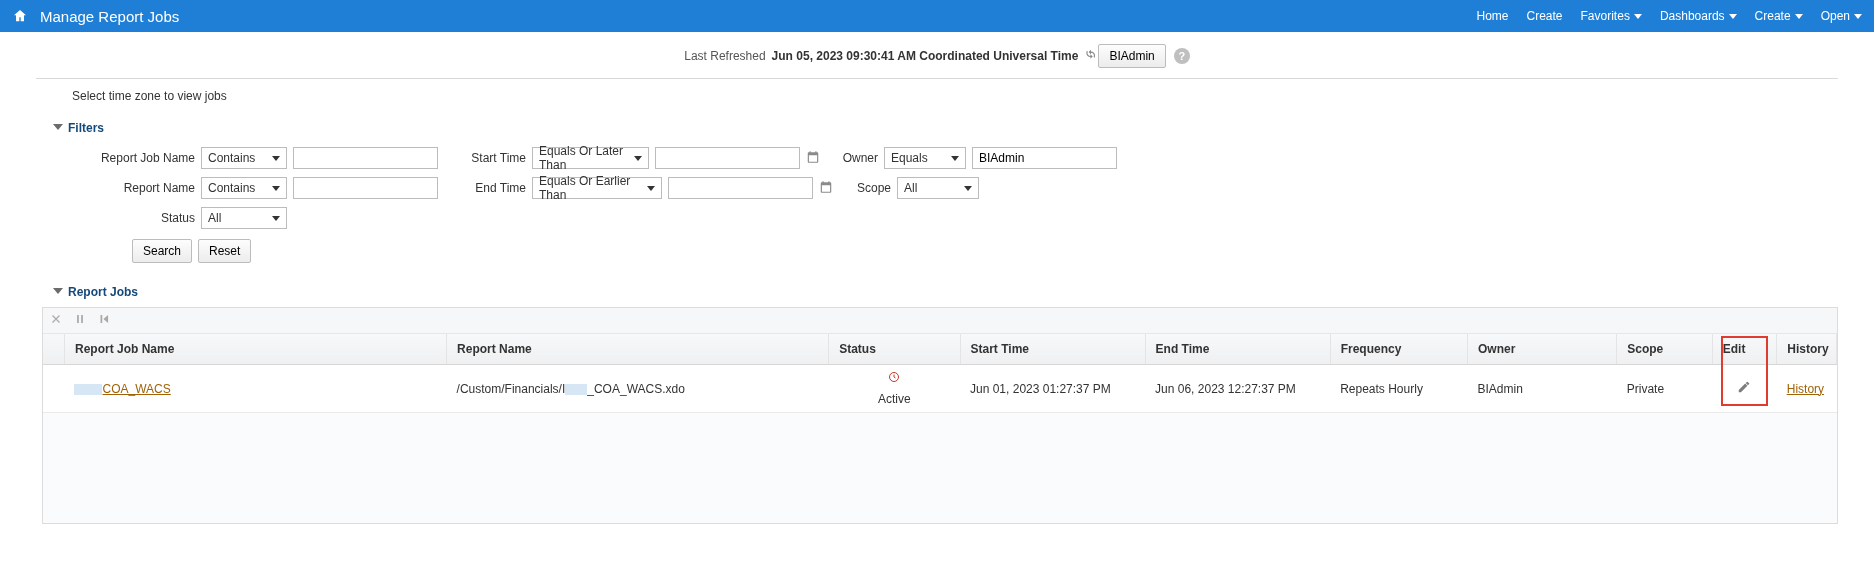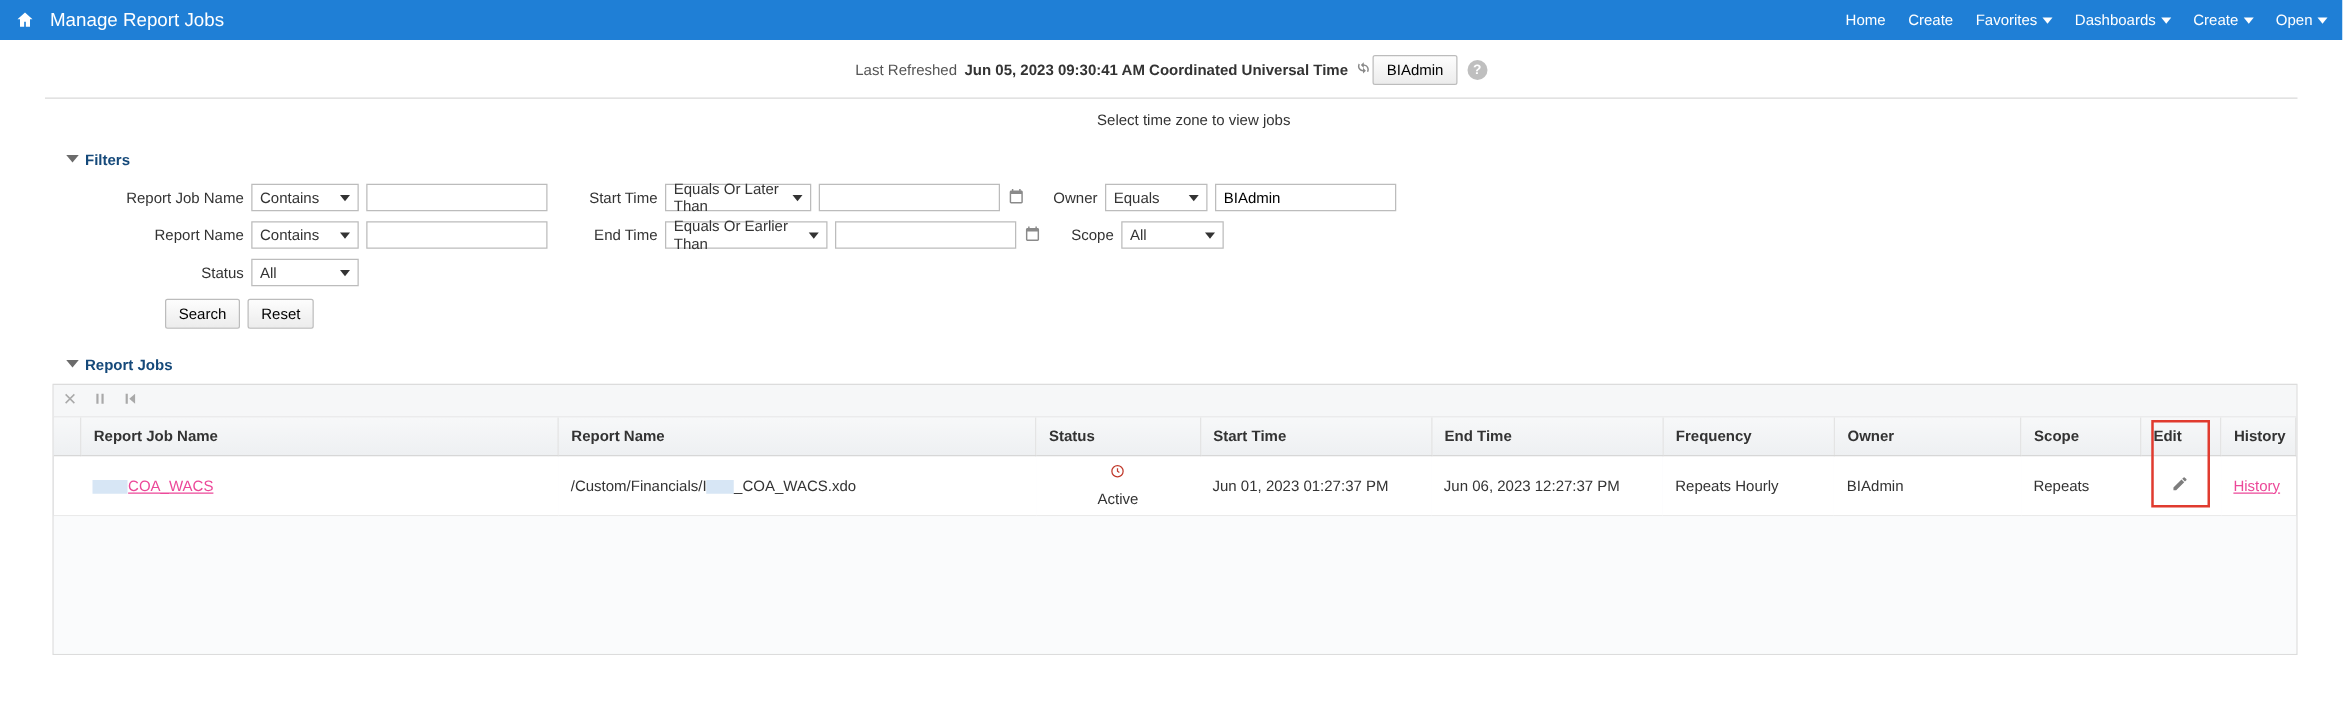--- a/index.html
+++ b/index.html
@@ -14,21 +14,21 @@
 
   .page { padding:12px 36px 20px 36px; }
   .refresh-row { display:flex; justify-content:center; align-items:center; border-bottom:1px solid #d9d9d9; padding-bottom:10px; margin-bottom:10px; }
   .refresh-left { color:#555; display:flex; align-items:center; gap:6px; }
   .refresh-left b { color:#333; font-weight:bold; }
   .refresh-icon svg { width:14px; height:14px; fill:#888; }
   .refresh-right { display:flex; align-items:center; gap:8px; }
   .btn { border:1px solid #bcbcbc; background:linear-gradient(#fdfdfd,#ececec); padding:4px 10px; cursor:pointer; font-size:12px; border-radius:2px; }
   .help-icon { width:16px; height:16px; border-radius:50%; background:#bfbfbf; color:#fff; display:flex; align-items:center; justify-content:center; font-weight:bold; font-size:11px; }
 
-  .tz-row { display:flex; align-items:center; gap:8px; margin:8px 0 18px 36px;flex-direction:column; }
+  .tz-row { display:flex; align-items:center; gap:8px; margin:8px 0 18px 36px; }
   .tz-row label { font-weight:normal; color:#333; }
   .select { border:1px solid #bcbcbc; background:#fff; padding:3px 22px 3px 6px; position:relative; min-width:60px; display:inline-flex; align-items:center; font-size:12px; height:22px; }
   .select::after { content:""; position:absolute; right:6px; top:50%; margin-top:-2px; width:0; height:0; border-left:4px solid transparent; border-right:4px solid transparent; border-top:5px solid #333; }
   .text-input { border:1px solid #bcbcbc; background:#fff; height:22px; padding:2px 6px; font-size:12px; }
 
   .section-head { display:flex; align-items:center; gap:6px; color:#15497a; font-weight:bold; cursor:pointer; margin-left:20px; }
   .tri-collapse { width:0; height:0; border-top:5px solid transparent; border-bottom:5px solid transparent; border-left:6px solid #6b6b6b; display:inline-block;}
   .tri-collapse.open { transform:rotate(90deg) translate(-1px, 1px); }
 
   .filters-grid { display:grid; grid-template-columns: 145px auto; row-gap:8px; margin:12px 0 10px 20px; align-items:center;}
@@ -39,21 +39,21 @@
 
   .btn-row { margin:6px 0 22px 96px; display:flex; gap:6px; }
 
   .jobs-panel { border:1px solid #dcdcdc; background:#fafbfc; margin-left:6px; }
   .jobs-toolbar { display:flex; align-items:center; gap:10px; padding:4px 6px; border-bottom:1px solid #e7e7e7; background:#f6f7f8;}
   .jobs-toolbar svg { width:14px; height:14px; fill:#a9a9a9; }
   .table { width:100%; border-collapse:collapse; table-layout:fixed; }
   .table th { text-align:left; font-weight:bold; font-size:12px; padding:8px 10px; background:linear-gradient(#f7f8f9,#eef0f2); border-bottom:1px solid #d7d7d7; border-right:1px solid #e4e4e4;}
   .table td { padding:6px 10px; border-bottom:1px solid #eaeaea; vertical-align:middle; font-size:12px; background:#fff;}
   .table tr.datarow td { white-space:nowrap; overflow:hidden; text-overflow:ellipsis; }
-  .link { color:#ec4899; text-decoration:underline; cursor:pointer; }
+  .link { color:#a16207; text-decoration:underline; cursor:pointer; }
   .status-cell { display:flex; align-items:center; gap:6px;flex-direction:column; }
   .clock-icon svg { width:12px; height:12px; fill:#c0392b; }
   .pencil-icon svg { width:14px; height:14px; fill:#7d7d7d; cursor:pointer; }
   .redact { display:inline-block; background:#d7e6f5; height:11px; vertical-align:middle; }
   col.chk{width:18px;} col.jobname{width:320px;} col.repname{width:320px;} col.status{width:110px;} col.stime{width:155px;} col.etime{width:155px;} col.freq{width:115px;} col.owner{width:125px;} col.scope{width:80px;} col.edit{width:54px;} col.hist{width:50px;}
   .edit-box { position:relative; }
   .edit-box::after{ content:""; position:absolute; top:-6px; bottom:-50px; left:-2px; right:-2px; border:2px solid #e03b2f; pointer-events:none;}
 </style>
 </head>
 <body>
@@ -244,21 +244,21 @@
                     <circle cx="12" cy="12" r="9" fill="none" stroke="#c0392b" stroke-width="2"></circle>
                     <path d="M12 7v5l3 2" stroke="#c0392b" stroke-width="2" fill="none"></path>
                   </svg></span>
               <span>Active</span>
             </span>
           </td>
           <td>Jun 01, 2023 01:27:37 PM</td>
           <td>Jun 06, 2023 12:27:37 PM</td>
           <td>Repeats Hourly</td>
           <td>BIAdmin</td>
-          <td>Repeats</td>
+          <td>Private</td>
           <td style="text-align:center">
             <span class="pencil-icon"><svg viewBox="0 0 24 24">
                   <path d="M3 17.25V21h3.75L17.8 9.94l-3.75-3.75L3 17.25zM20.7 7.04a1 1 0 0 0 0-1.41l-2.34-2.34a1 1 0 0 0-1.41 0L15 5.24l3.75 3.75 1.95-1.95z"></path>
                 </svg></span>
           </td>
           <td>
             <span class="link">History</span>
           </td>
         </tr>
       </tbody>

